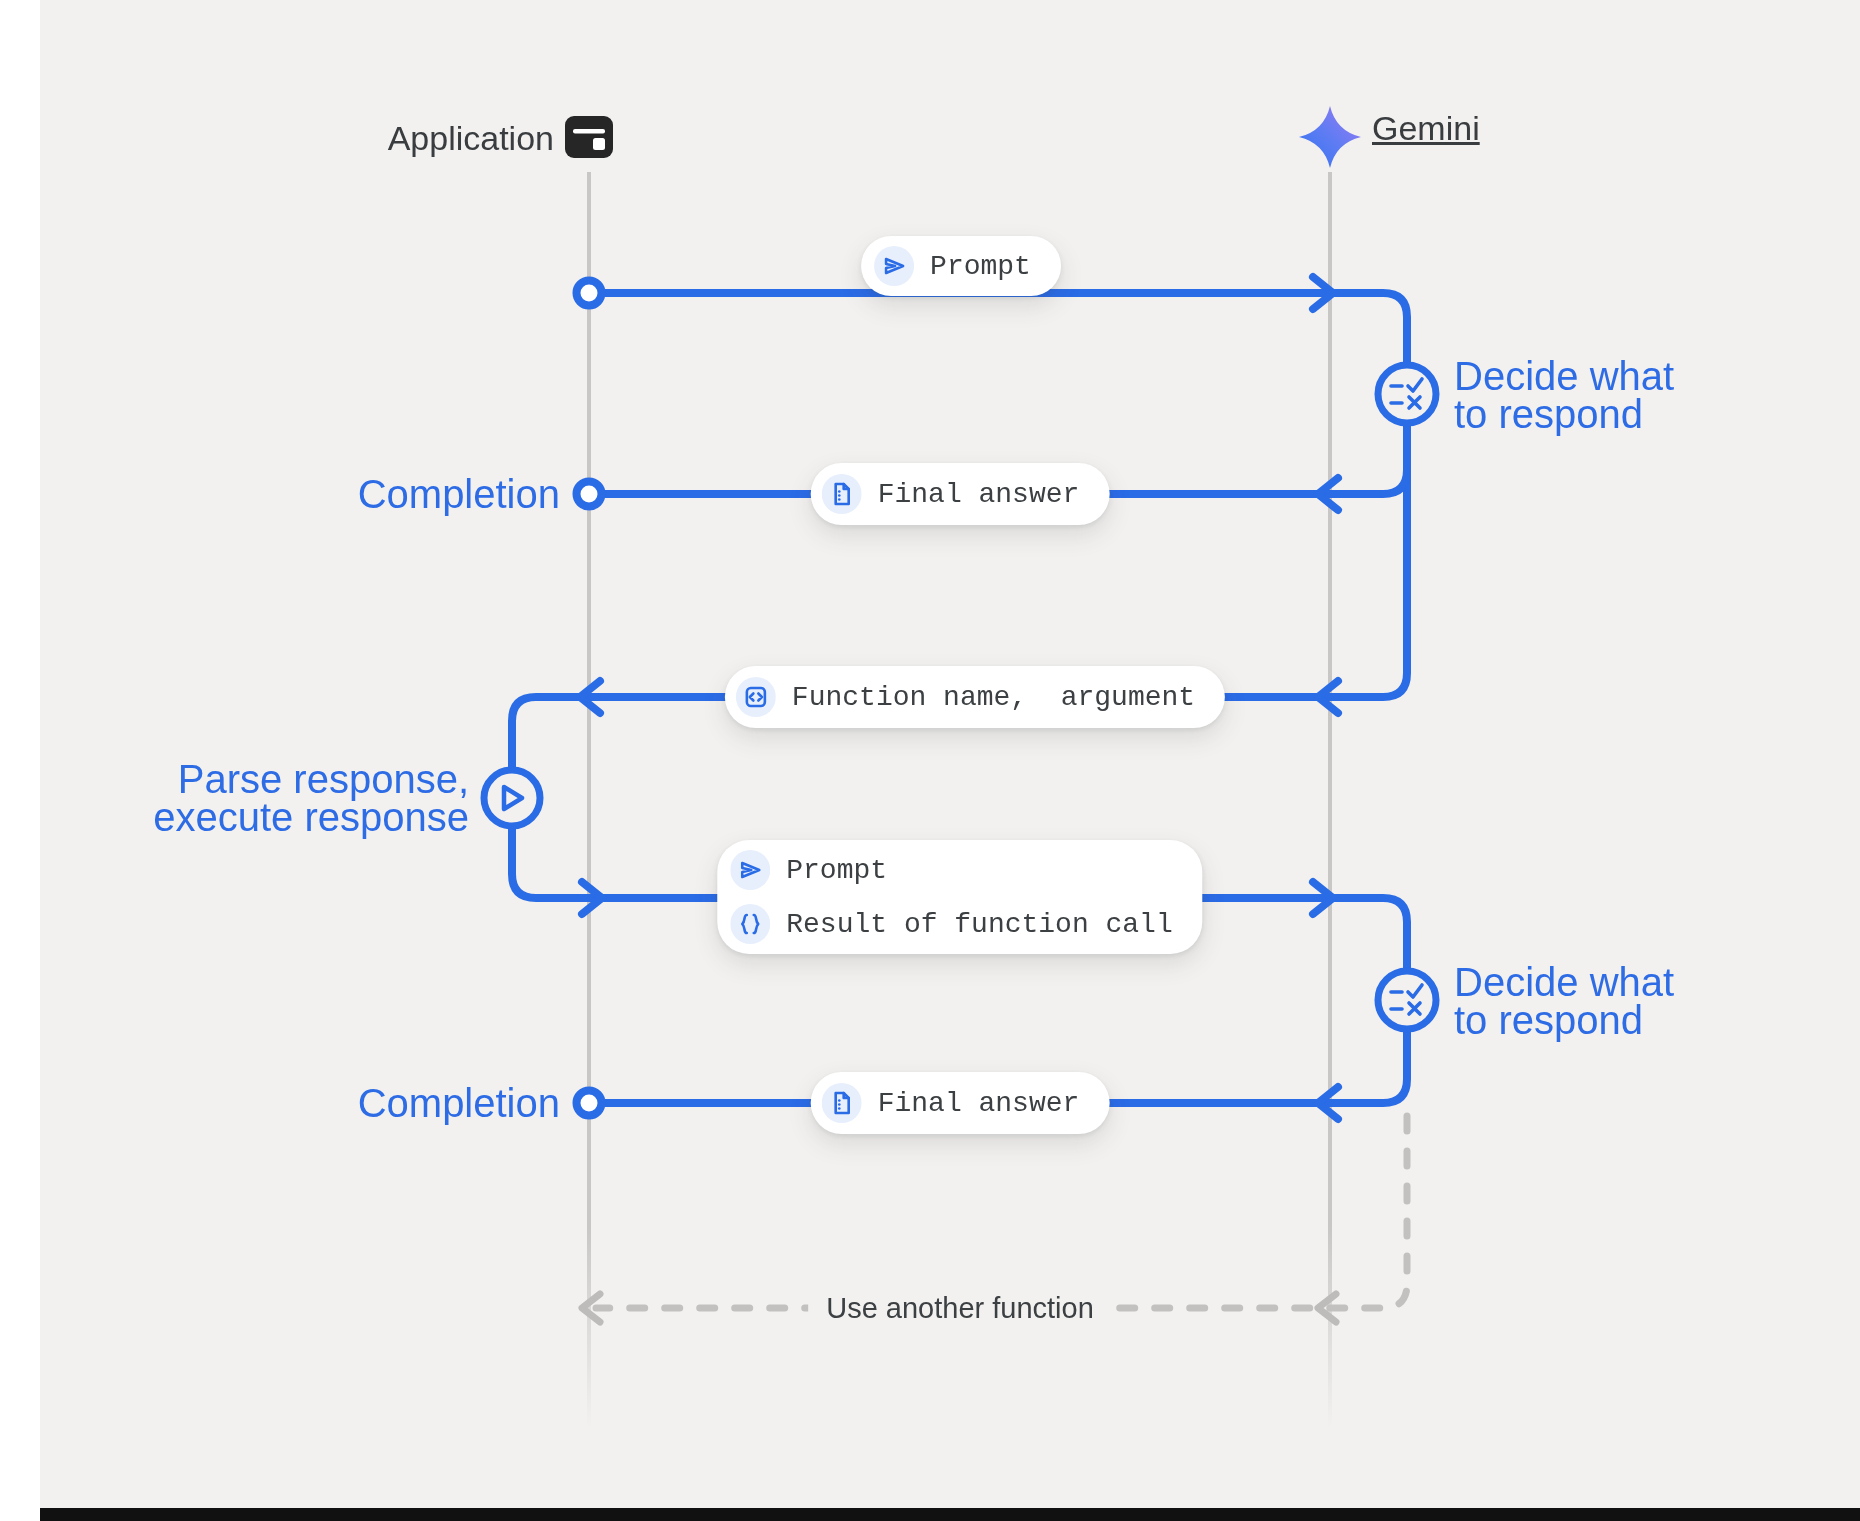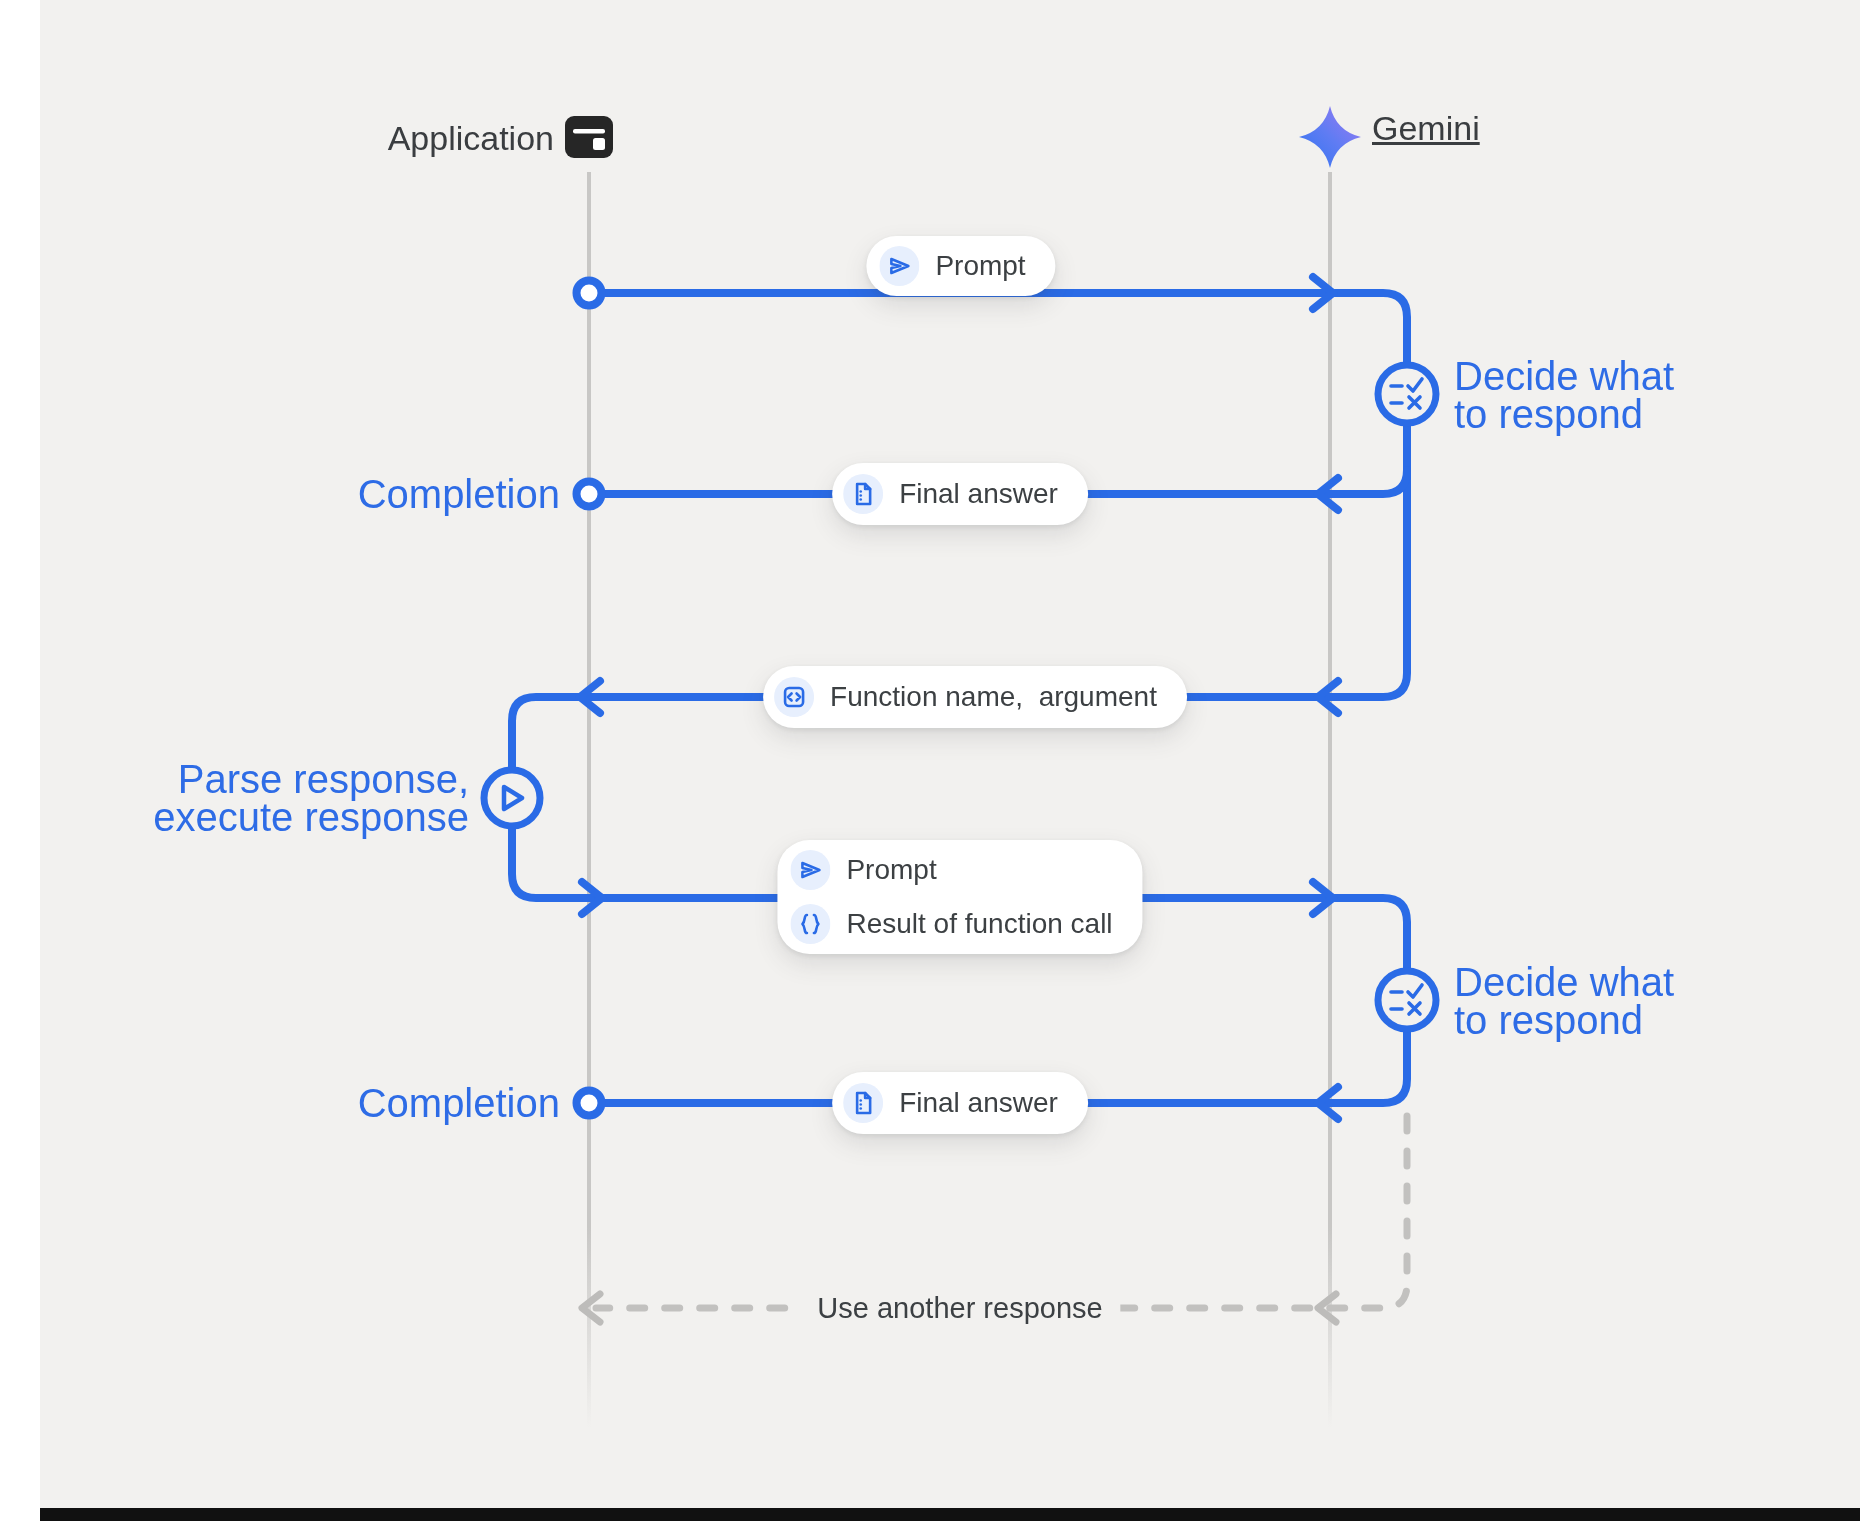--- a/index.html
+++ b/index.html
@@ -12,21 +12,21 @@
   #canvas{position:relative;width:1860px;height:1521px;background:var(--canvas_bg);overflow:hidden;margin-left:40px;}
   #diagram-svg{position:absolute;left:0;top:0;z-index:1;}
 
   .hdr-text{position:absolute;z-index:3;font-size:34px;font-weight:500;color:#3a3d40;line-height:44px;}
   .side-label{position:absolute;z-index:3;font-size:40px;font-weight:500;color:var(--label_blue);line-height:38px;}
   .right-align{text-align:right;}
 
   .pill{position:absolute;z-index:2;background:var(--pill_bg);border-radius:32px;
         box-shadow:0 10px 24px rgba(60,64,67,.13),0 2px 5px rgba(60,64,67,.10);
         display:flex;flex-direction:column;justify-content:center;
-        padding:3px 30px 3px 13px;transform:translateX(-50%);}
+        padding:3px 30px 3px 13px;transform:translateX(-50%);font-family:Liberation Mono, monospace;}
   .pill-row{display:flex;align-items:center;gap:16px;height:54px;}
   .pill.single .pill-row{height:56px;}
   .pill.single{padding:3px 30px 3px 11px;}
   .pill-label{font-size:28px;font-weight:500;color:var(--text_dark);white-space:pre;}
   .picon{width:40px;height:40px;flex:0 0 40px;display:block;}
 
   .use-label{position:absolute;z-index:2;left:920px;top:1288px;transform:translateX(-50%);
              background:var(--canvas_bg);padding:0 18px;font-size:29px;font-weight:500;
              color:var(--text_dark);line-height:40px;white-space:nowrap;}
   .bottom-bar{position:absolute;z-index:4;left:0;top:1508px;width:1860px;height:13px;background:var(--bottom_bar);}
@@ -197,16 +197,16 @@
 
   <div class="side-label" style="left:1414px;top:357px;">
     <div>Decide what</div>
     <div>to respond</div>
   </div>
   <div class="side-label" style="left:1414px;top:963px;">
     <div>Decide what</div>
     <div>to respond</div>
   </div>
 
-  <div class="use-label">Use another response</div>
+  <div class="use-label">Use another function</div>
 
   <div class="bottom-bar"></div>
 </div>
 
 </body></html>

